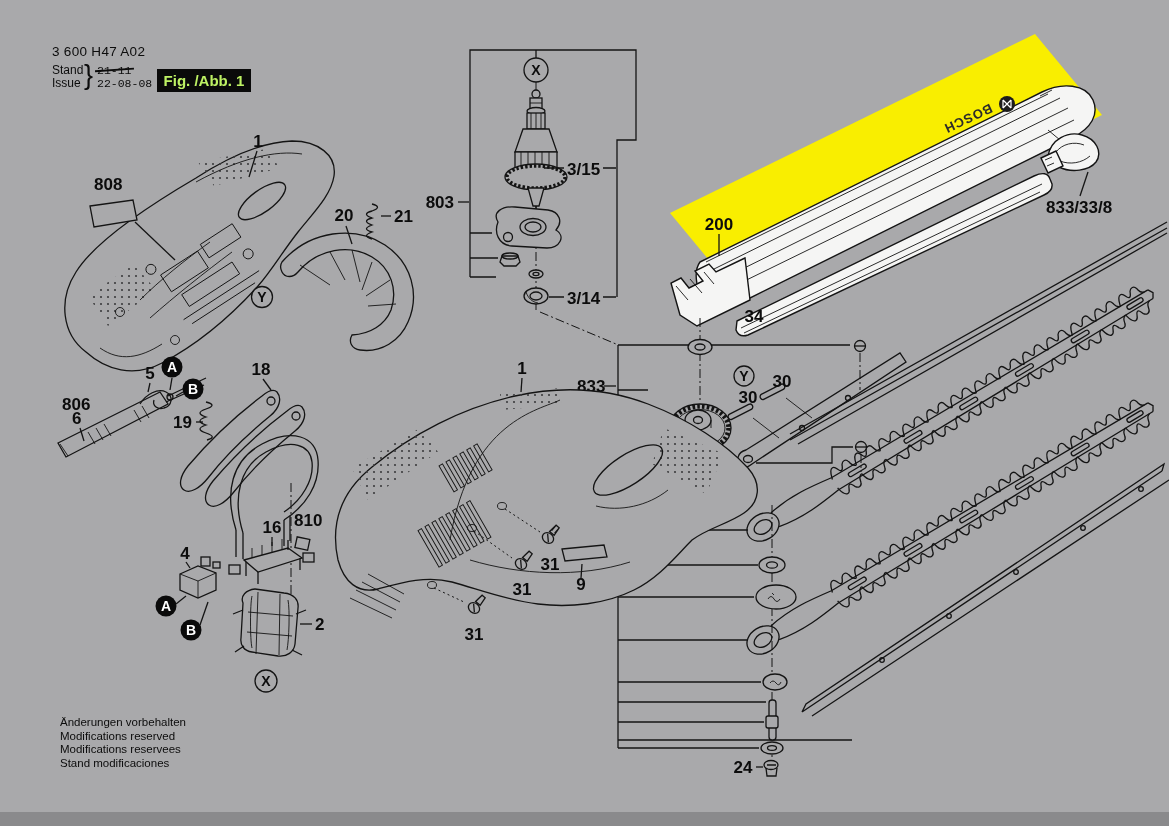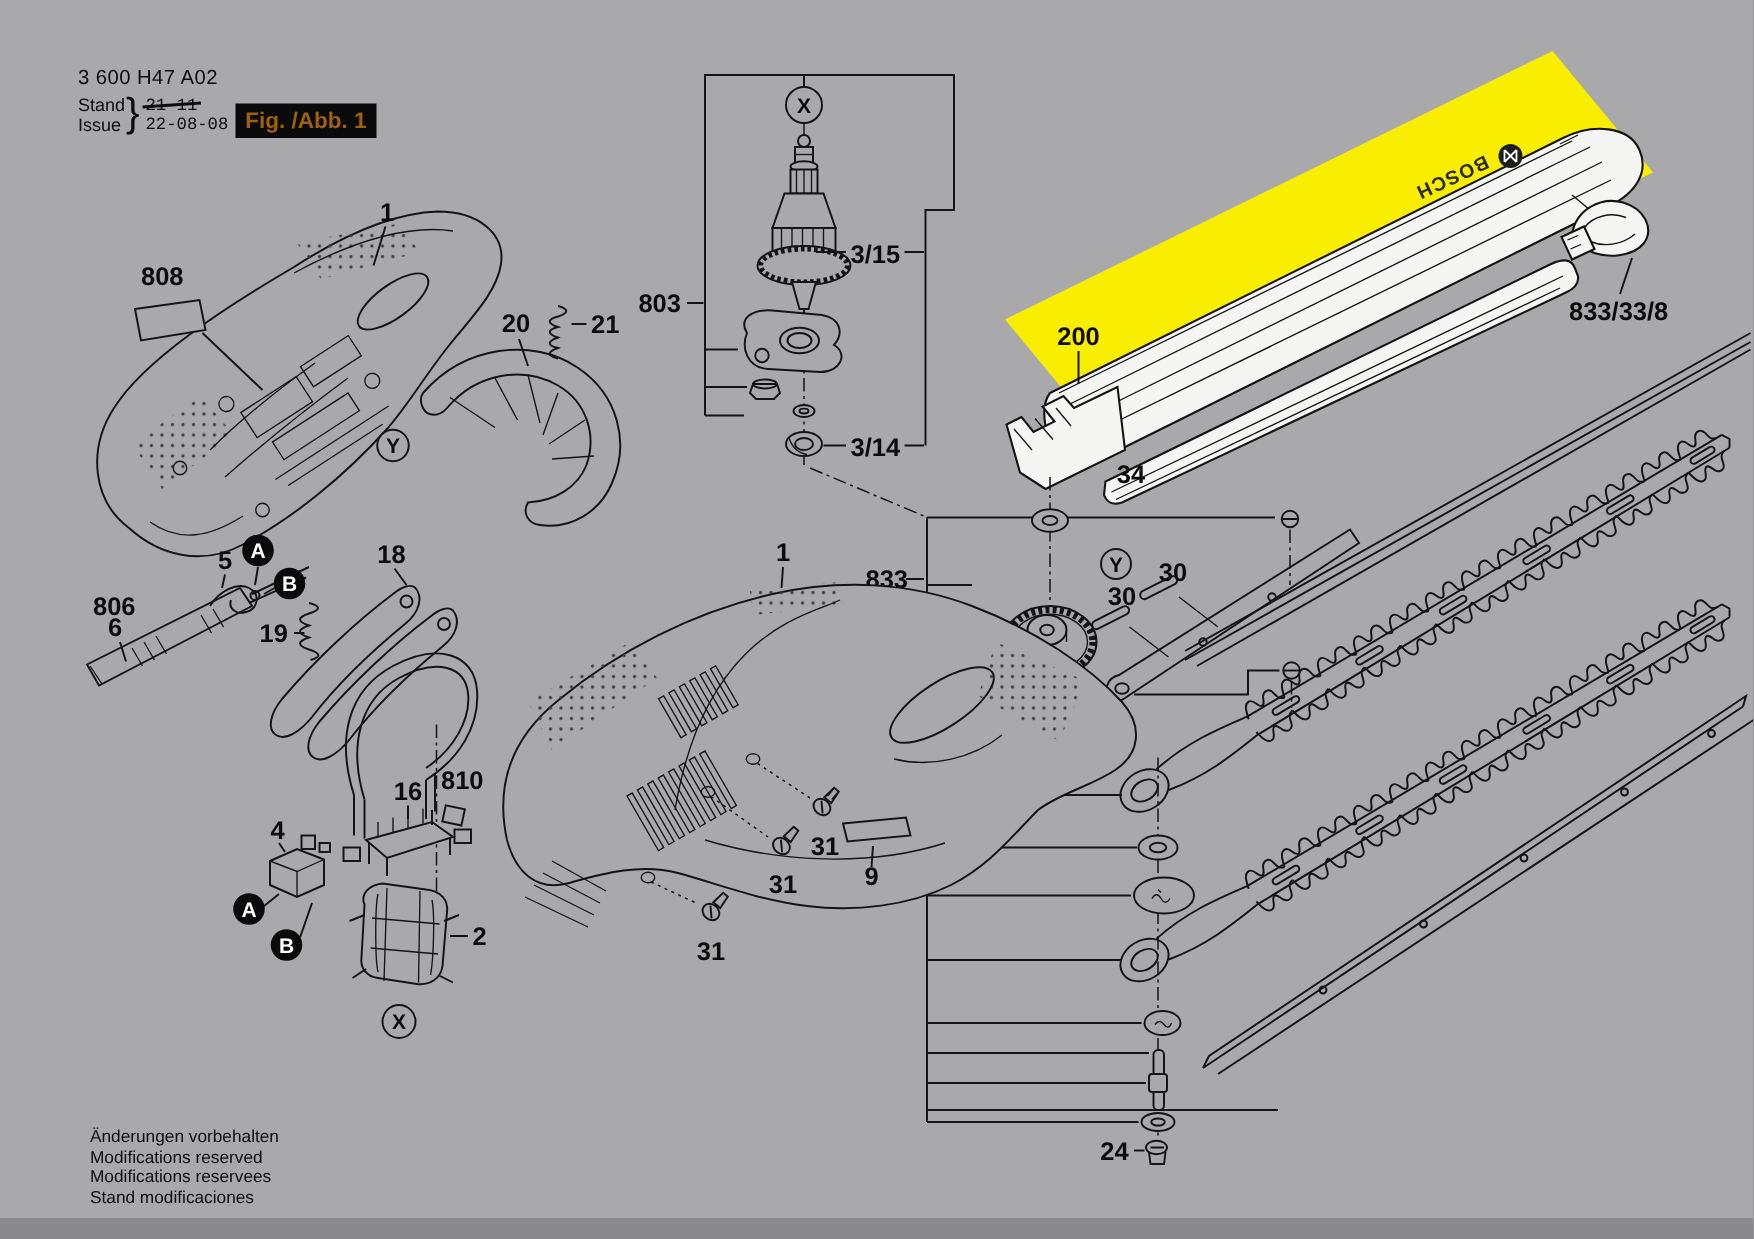--- a/index.html
+++ b/index.html
@@ -7,22 +7,22 @@
         font-family:"Liberation Sans", sans-serif;color:#0c0c0c;}
   .hdr{position:absolute;left:52px;top:44px;}
   .typeno{font-size:13.5px;letter-spacing:.3px;}
   .standissue{position:absolute;left:52px;top:64px;font-size:12px;line-height:13px;}
   .brace{position:absolute;left:84px;top:60px;font-size:27px;font-weight:400;}
   .dates{position:absolute;left:97px;top:64px;font-size:11.5px;line-height:13px;font-family:Liberation Mono, monospace;}
   .strike{position:relative;display:inline-block;}
   .strike:after{content:"";position:absolute;left:-2px;right:-2px;top:5px;height:2px;
         background:#0c0c0c;transform:rotate(-4deg);}
   .figbadge{position:absolute;left:157px;top:69px;width:94px;height:23px;background:#0a0a0a;
-        color:#a16207;font-weight:bold;font-size:15px;text-align:center;line-height:23px;}
-  .footer{position:absolute;left:60px;top:752px;font-size:11.5px;line-height:13.5px;}
+        color:#bef264;font-weight:bold;font-size:15px;text-align:center;line-height:23px;}
+  .footer{position:absolute;left:60px;top:716px;font-size:11.5px;line-height:13.5px;}
   svg{position:absolute;left:0;top:0;}
   svg *{vector-effect:none;}
   .ln{stroke:#141414;stroke-width:1.3;fill:none;}
   .lnthin{stroke:#141414;stroke-width:.9;fill:none;}
   .fillbg{fill:#a9a9ab;stroke:#141414;stroke-width:1.3;}
   .fillwh{fill:#f5f5f4;stroke:#141414;stroke-width:1.4;}
   .dd{stroke:#141414;stroke-width:1;fill:none;stroke-dasharray:9 3 2 3;}
   .dot{stroke:#141414;stroke-width:1;fill:none;stroke-dasharray:2 3;}
   .pl{font:bold 17px "Liberation Sans",sans-serif;fill:#0c0c0c;}
   .m{text-anchor:middle;} .e{text-anchor:end;}

